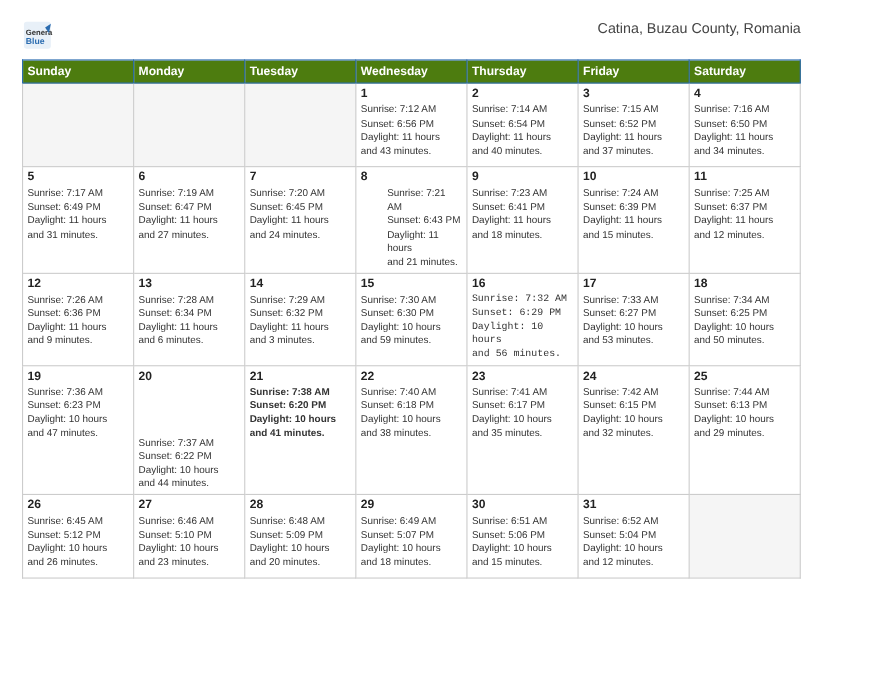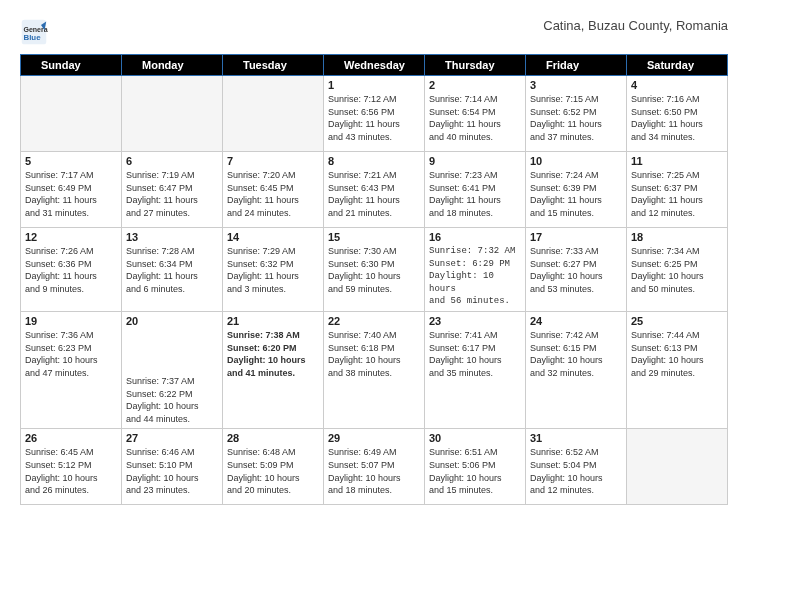--- a/index.html
+++ b/index.html
@@ -43,25 +43,25 @@
     .subtitle {
       font-size: 13px;
       color: #444;
     }
     .calendar {
       width: 100%;
       border-collapse: collapse;
       table-layout: fixed;
     }
     .calendar th {
-      background: #000000;
+      background: #4d7c0f;
       color: #fff;
       font-size: 11px;
       font-weight: bold;
-      padding: 4px 20px;
+      padding: 4px 4px;
       text-align: left;
       border: 1px solid #2b6cb0;
     }
     .calendar td {
       border: 1px solid #ccc;
       vertical-align: top;
       padding: 3px 4px;
       font-size: 9.5px;
       color: #333;
       height: 76px;
@@ -164,21 +164,21 @@
           </td>
           <td>
             <span class="day-num">7</span>
             <div class="day-info" style="white-space: pre-line;">Sunrise: 7:20 AM
 Sunset: 6:45 PM
 Daylight: 11 hours
 and 24 minutes.</div>
           </td>
           <td>
             <span class="day-num">8</span>
-            <div class="day-info" style="white-space: pre-line;">Sunrise: 7:21 AM
+            <div class="day-info" style="white-space: pre-line; margin-left: 24px;">Sunrise: 7:21 AM
 Sunset: 6:43 PM
 Daylight: 11 hours
 and 21 minutes.</div>
           </td>
           <td>
             <span class="day-num">9</span>
             <div class="day-info" style="white-space: pre-line;">Sunrise: 7:23 AM
 Sunset: 6:41 PM
 Daylight: 11 hours
 and 18 minutes.</div>

